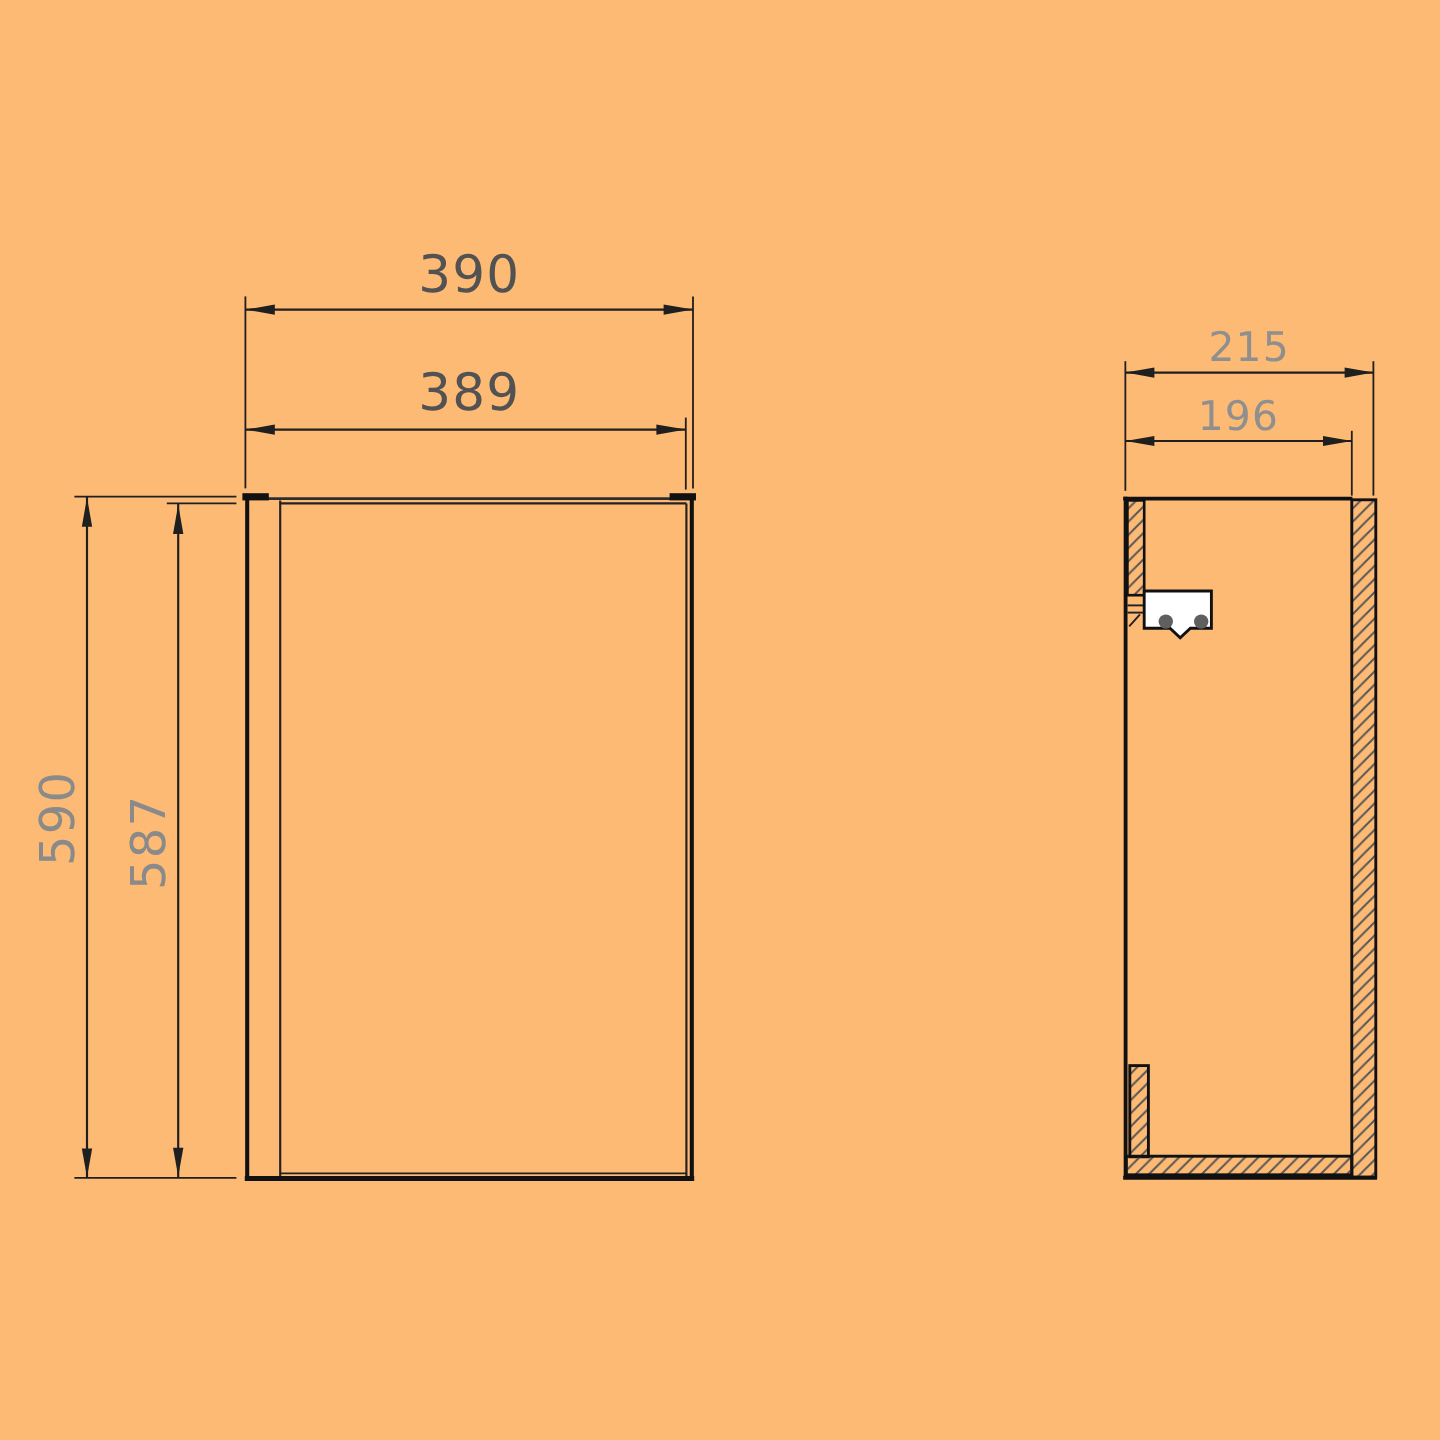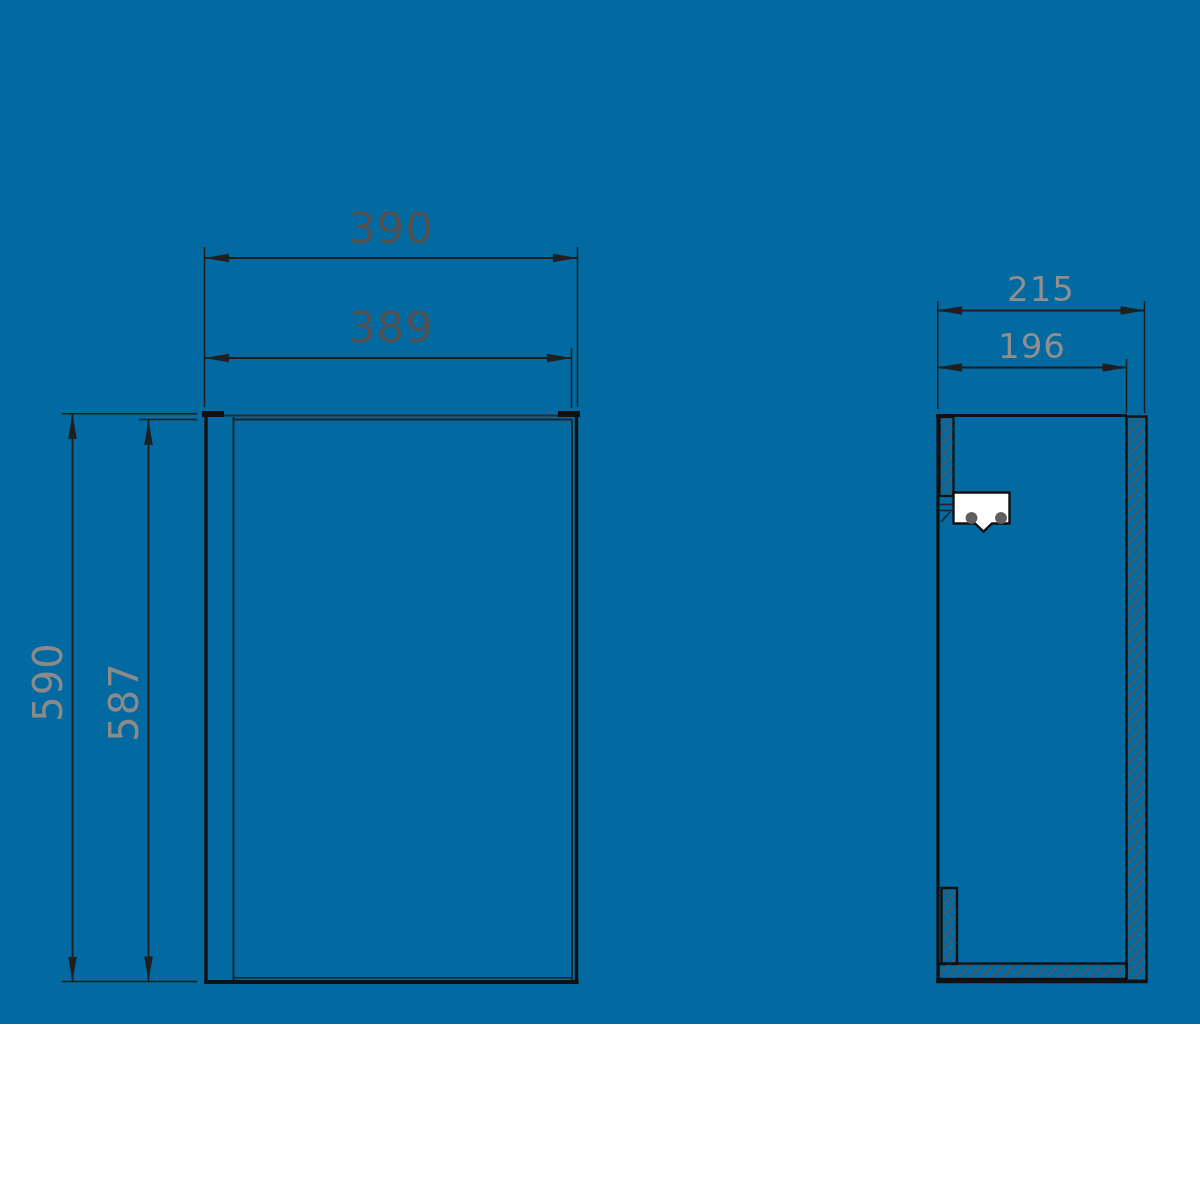--- a/index.html
+++ b/index.html
@@ -3,22 +3,22 @@
 <meta charset="utf-8">
 <style>
   html, body {
     margin: 0;
     padding: 0;
     background: #ffffff;
     font-family: "DejaVu Sans", "Liberation Sans", sans-serif;
   }
   #canvas {
     width: 1200px;
-    height: 1024px;
-    background: #0369a1;
+    height: 1200px;
+    background: #fdba74;
     position: relative;
     overflow: hidden;
   }
   svg { display: block; }
   text.dim-large {
     font-size: 43px;
     letter-spacing: 1px;
   }
   text.dim-mid {
     font-size: 40px;

